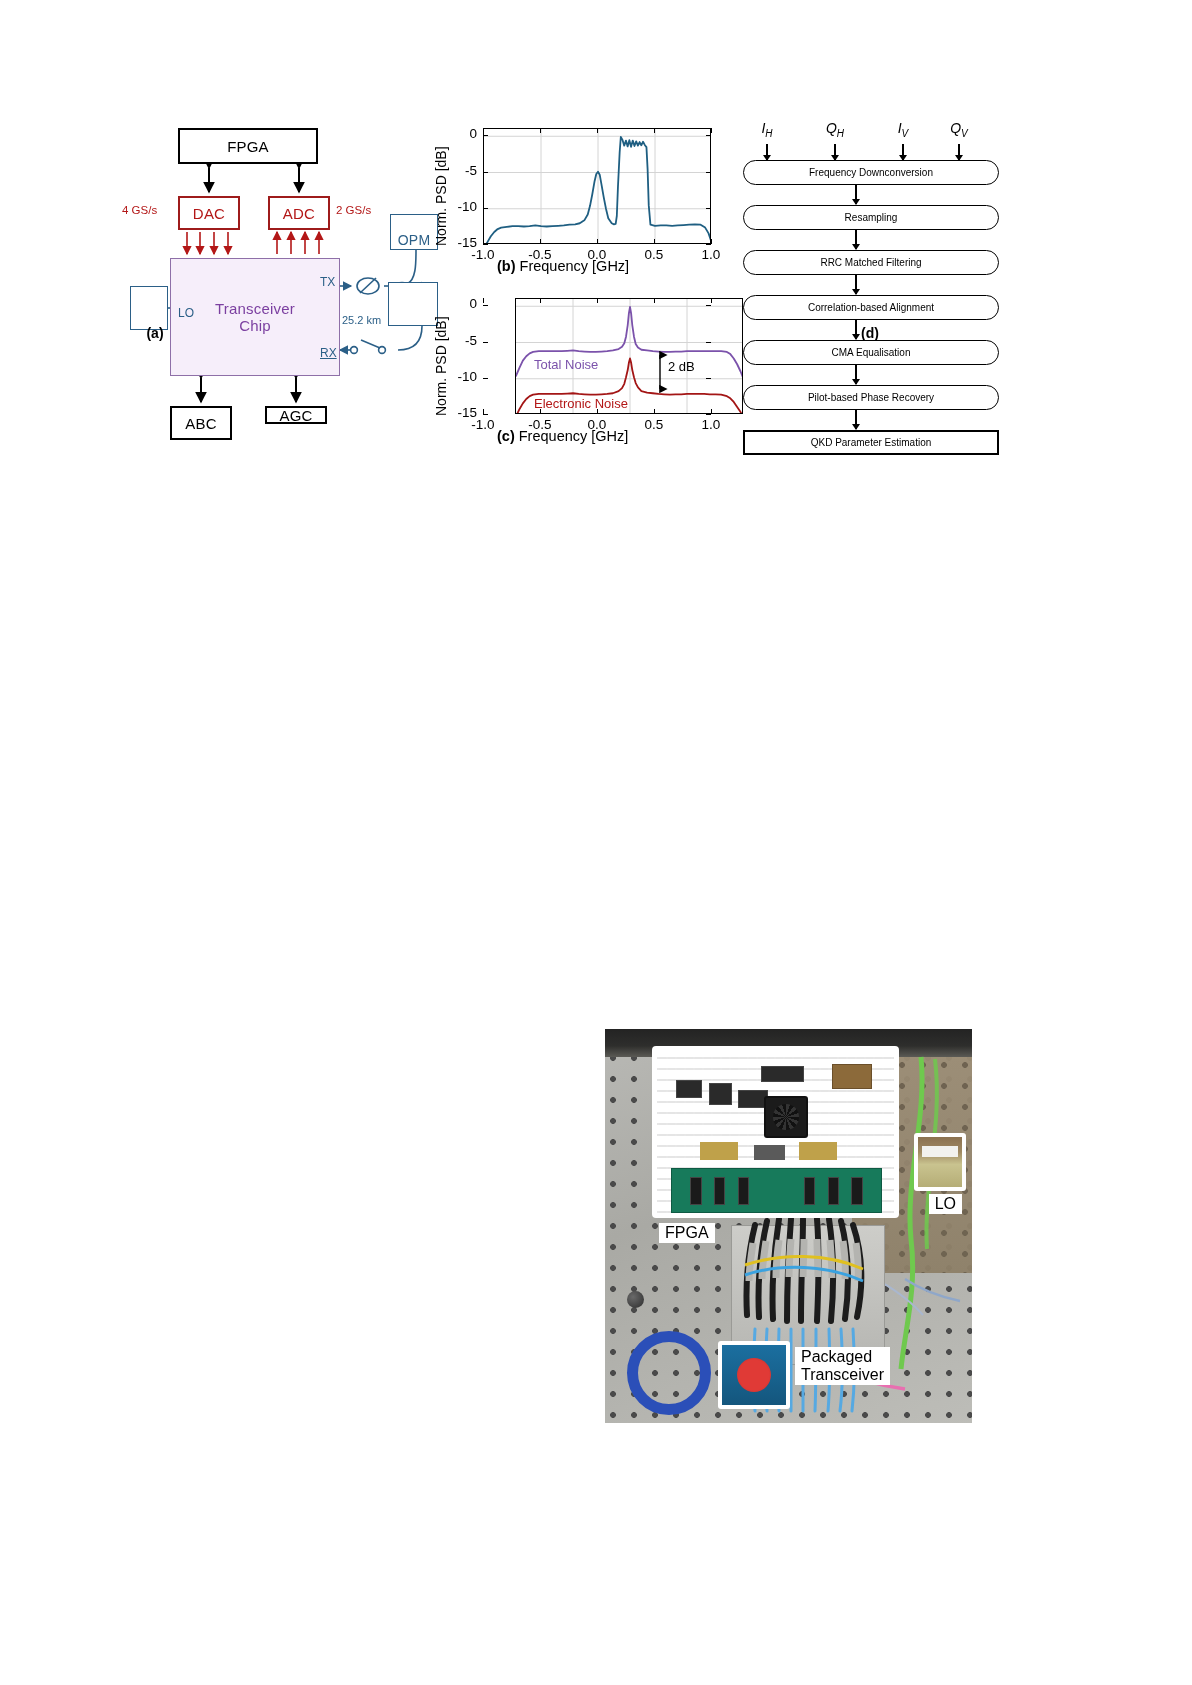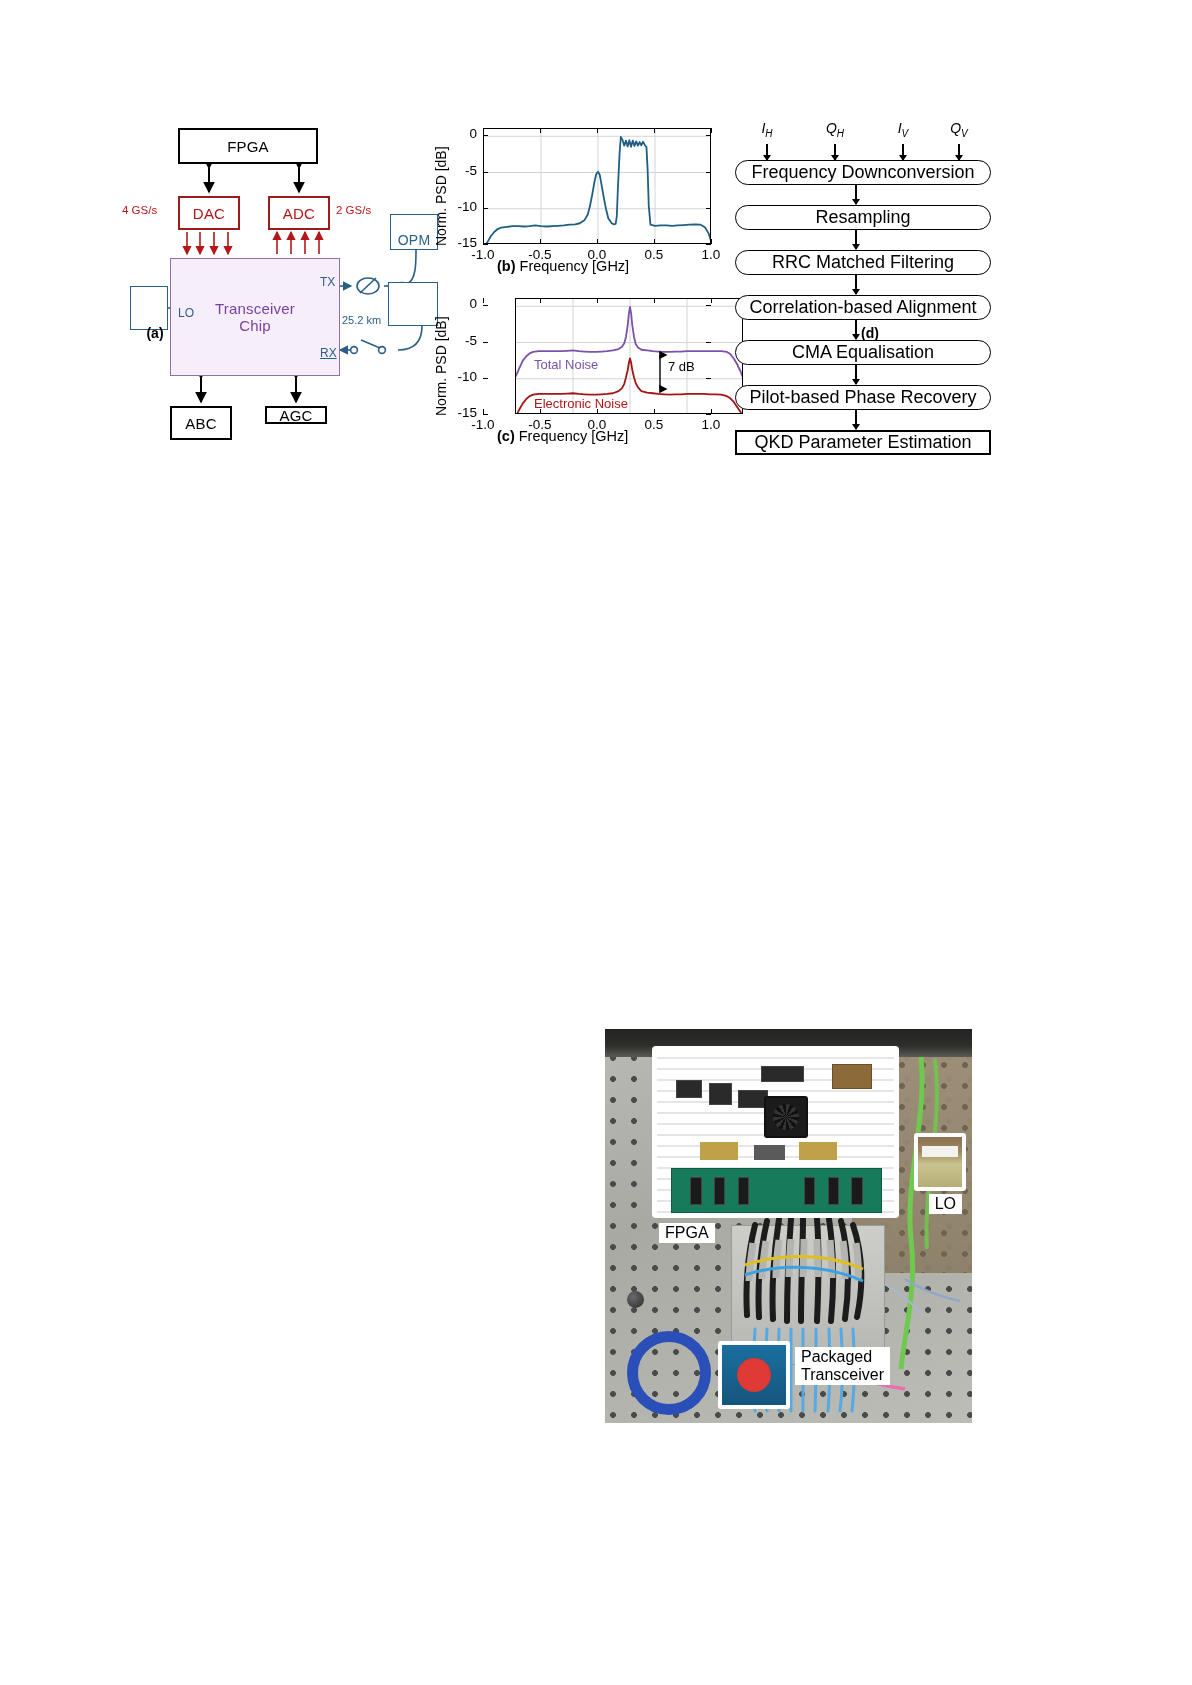--- a/index.html
+++ b/index.html
@@ -116,31 +116,31 @@
   .noise-lbl { position: absolute; font-size: 13px; }
   #lbl-total-noise { color: #7b52ab; left: 18px; top: 58px; }
   #lbl-elec-noise  { color: #b31717; left: 18px; top: 97px; }
   #lbl-6db { position:absolute; left: 152px; top: 60px; font-size: 13px; color:#000; }
 
   
   #panel-d { left: 727px; top: 118px; width: 260px; height: 340px; }
 
   .fbox {
     position: absolute;
-    left: 8px;
+    left: 16px;
     width: 256px;
     height: 25px;
     box-sizing: border-box;
     border: 1.6px solid #000;
     border-radius: 13px;
     background: #fff;
     display: flex;
     align-items: center;
     justify-content: center;
-    font-size: 18px;
+    font-size: 10px;
     color: #000;
   }
   .fbox.sq { border-radius: 0; border-width: 2px; }
   .farrow {
     position: absolute;
     left: 128px;
     width: 1.6px;
     background: #000;
   }
   .farrow::after {
@@ -462,21 +462,21 @@
     <div class="noise-lbl" id="lbl-total-noise">Total Noise</div>
     <div class="noise-lbl" id="lbl-elec-noise">Electronic Noise</div>
     <svg width="228" height="116" style="position:absolute;left:0;top:0;pointer-events:none">
       <defs>
         <marker id="arrUD" markerWidth="7" markerHeight="7" refX="3" refY="5.4" orient="auto">
           <path d="M0,6 L3,0 L6,6 z" fill="#000"></path>
         </marker>
       </defs>
       <line x1="144" y1="56" x2="144" y2="90" stroke="#000" stroke-width="1.4" marker-start="url(#arrUD)" marker-end="url(#arrUD)"></line>
     </svg>
-    <div id="lbl-6db">7 dB</div>
+    <div id="lbl-6db">2 dB</div>
   </div>
   <div id="ticks-c">
       <div class="tickmark-x" style="left:58px;top:121px;position:absolute"></div>
       <div class="tickmark-x-top" style="left:58px;top:10px;position:absolute"></div>
       <div class="xtick" style="left:38px;top:129px;width:40px">-1.0</div>
       <div class="tickmark-x" style="left:115px;top:121px;position:absolute"></div>
       <div class="tickmark-x-top" style="left:115px;top:10px;position:absolute"></div>
       <div class="xtick" style="left:95px;top:129px;width:40px">-0.5</div>
       <div class="tickmark-x" style="left:172px;top:121px;position:absolute"></div>
       <div class="tickmark-x-top" style="left:172px;top:10px;position:absolute"></div>

